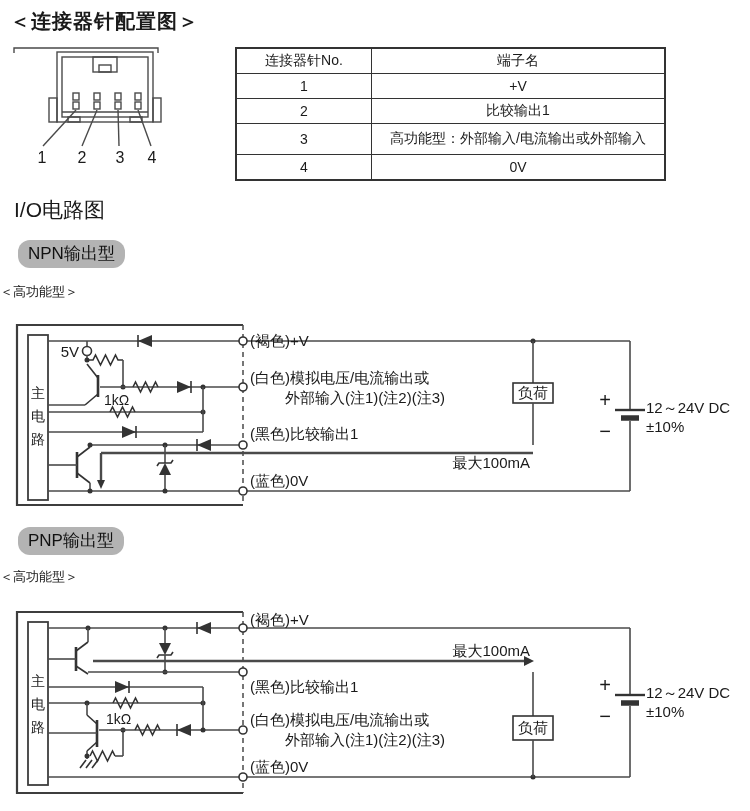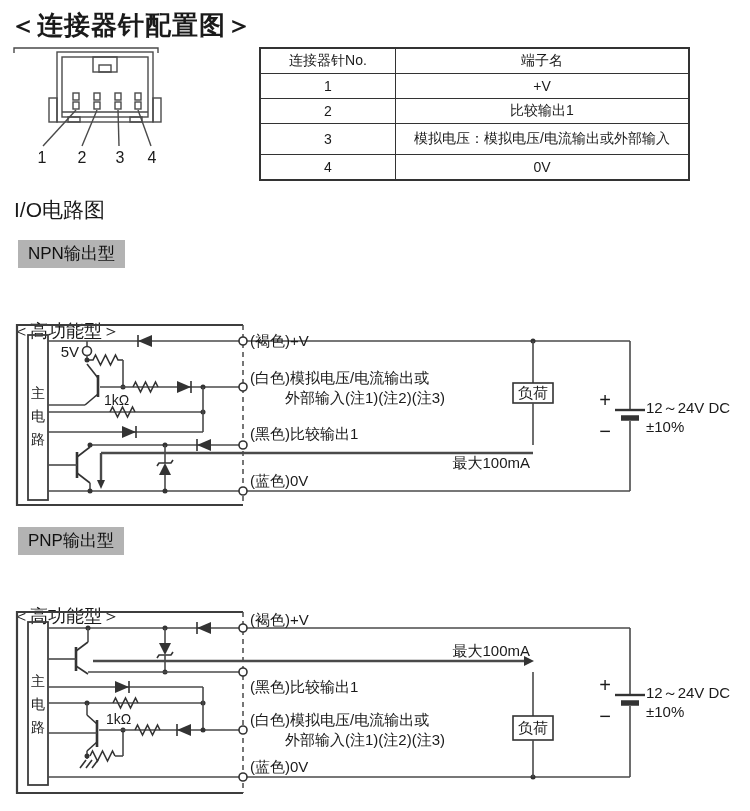--- a/index.html
+++ b/index.html
@@ -1,28 +1,28 @@
 <!DOCTYPE html>
 <html><head>
 <meta charset="utf-8">
 <style>
   html,body{margin:0;padding:0;background:#ffffff;}
   body{width:750px;height:811px;position:relative;font-family:"Liberation Sans","DejaVu Sans",sans-serif;color:#1a1a1a;}
   .abs{position:absolute;}
-  .doc-title{left:10px;top:8px;font-size:26px;font-weight:bold;letter-spacing:1px;}
+  .doc-title{left:10px;top:8px;font-size:20px;font-weight:bold;letter-spacing:1px;}
   .io-heading{left:14px;top:196px;font-size:21px;font-weight:400;}
-  .badge{left:18px;background:#b3b3b3;color:#111;font-size:17px;padding:2px 10px 3px 10px;}
+  .badge{left:18px;background:#b3b3b3;color:#111;font-size:17px;padding:2px 10px 3px 10px;border-radius:12px;}
   .badge-npn{top:240px;}
   .badge-pnp{top:527px;text-align:right;}
-  .subtitle{left:12px;font-size:18px;margin-top:36px;}
+  .subtitle{left:0;font-size:13px;}
   .sub-npn{top:283px;}
   .sub-pnp{top:568px;}
   table.pin-table{position:absolute;left:235px;top:47px;border-collapse:collapse;table-layout:fixed;font-size:14px;}
   table.pin-table td,table.pin-table th{border:1px solid #333;text-align:center;padding:0;font-weight:normal;}
-  table.pin-table{border:2px solid #333;margin-left:24px;}
+  table.pin-table{border:2px solid #333;}
   table.pin-table .c1{width:134px;}
   table.pin-table .c2{width:292px;font-family:Liberation Mono, monospace;}
   tr.h24 td, tr.h24 th{height:24px;}
   tr.h30 td{height:30px;}
   svg text{font-family:"Liberation Sans","DejaVu Sans",sans-serif;fill:#1a1a1a;}
   svg .wire{stroke:#4a4a4a;stroke-width:1.6;fill:none;}
   svg .wire2{stroke:#4a4a4a;stroke-width:2.4;fill:none;}
   svg .boxline{stroke:#3d3d3d;stroke-width:2.2;fill:none;}
   svg .inbox{stroke:#3d3d3d;stroke-width:1.8;fill:none;}
   svg .dash{stroke:#4a4a4a;stroke-width:1.5;fill:none;stroke-dasharray:5 4;}
@@ -85,21 +85,21 @@
   <tr class="h24">
     <td>1</td>
     <td>+V</td>
   </tr>
   <tr class="h24">
     <td>2</td>
     <td>比较输出1</td>
   </tr>
   <tr class="h30">
     <td>3</td>
-    <td>模拟电压：模拟电压/电流输出或外部输入</td>
+    <td>高功能型：外部输入/电流输出或外部输入</td>
   </tr>
   <tr class="h24">
     <td>4</td>
     <td>0V</td>
   </tr>
 </tbody>
   </table>
 
 <div class="abs io-heading">I/O电路图</div>
 <div class="abs badge badge-npn">NPN输出型</div>

